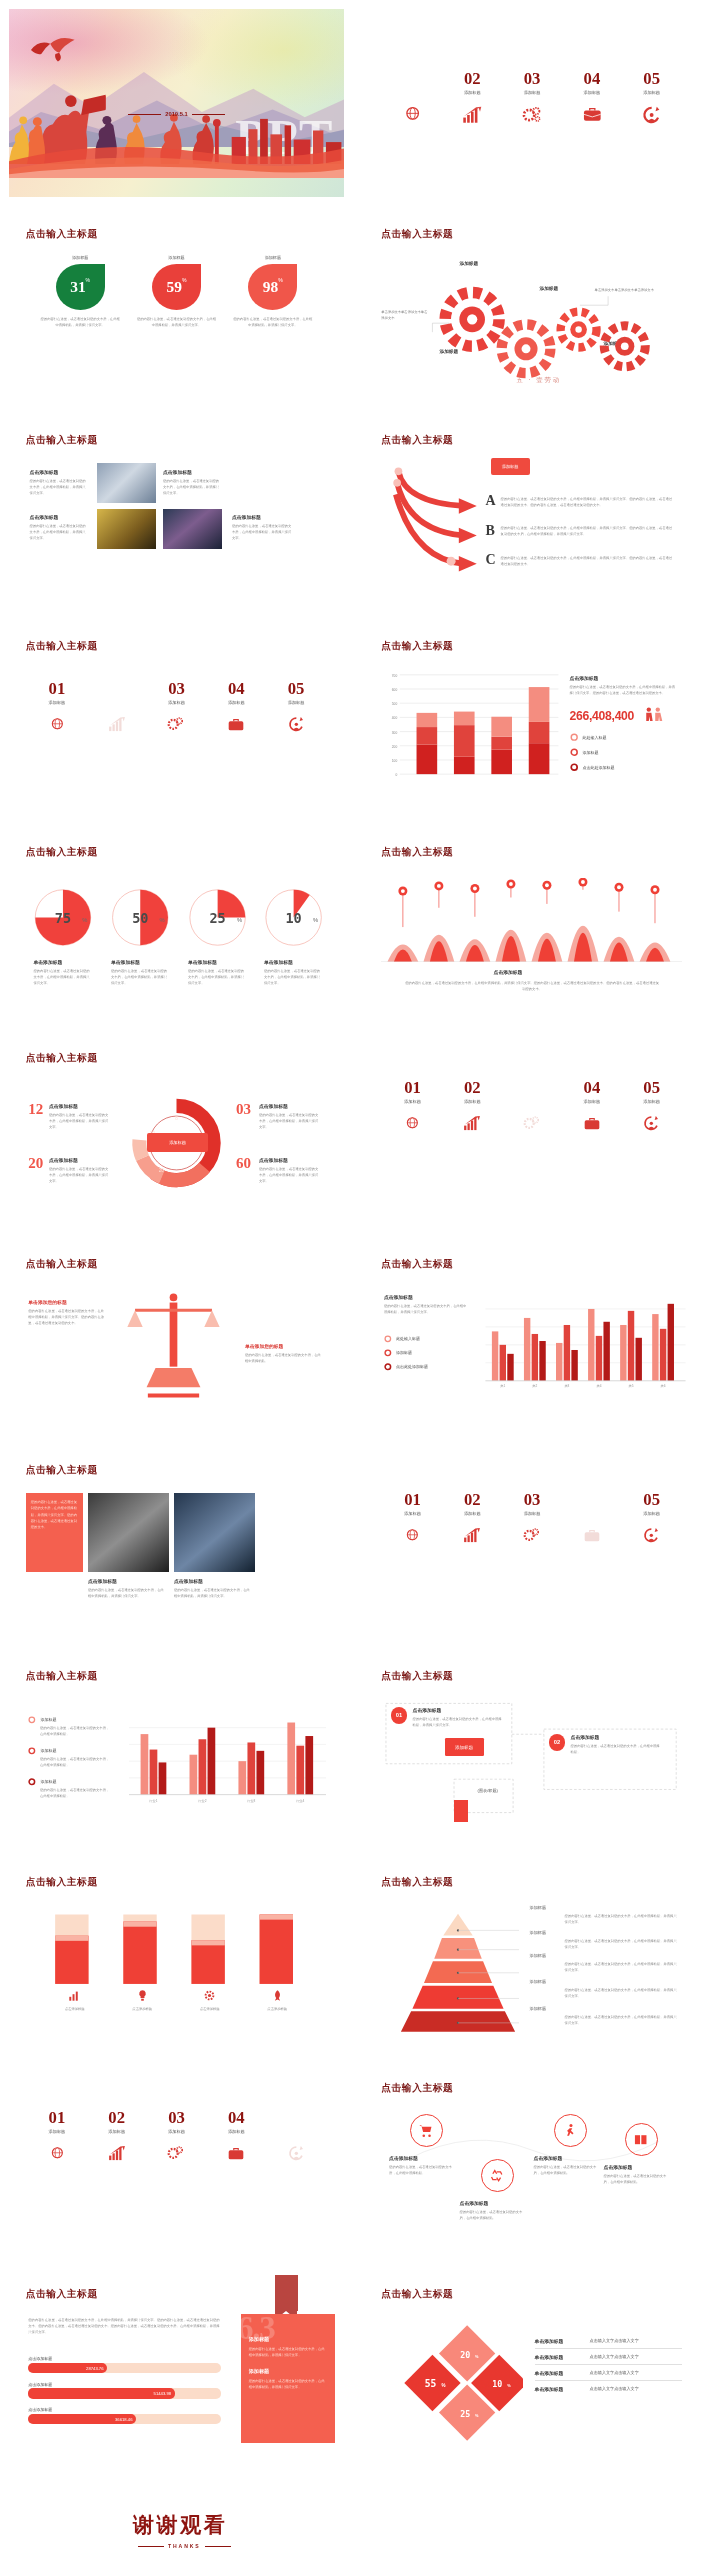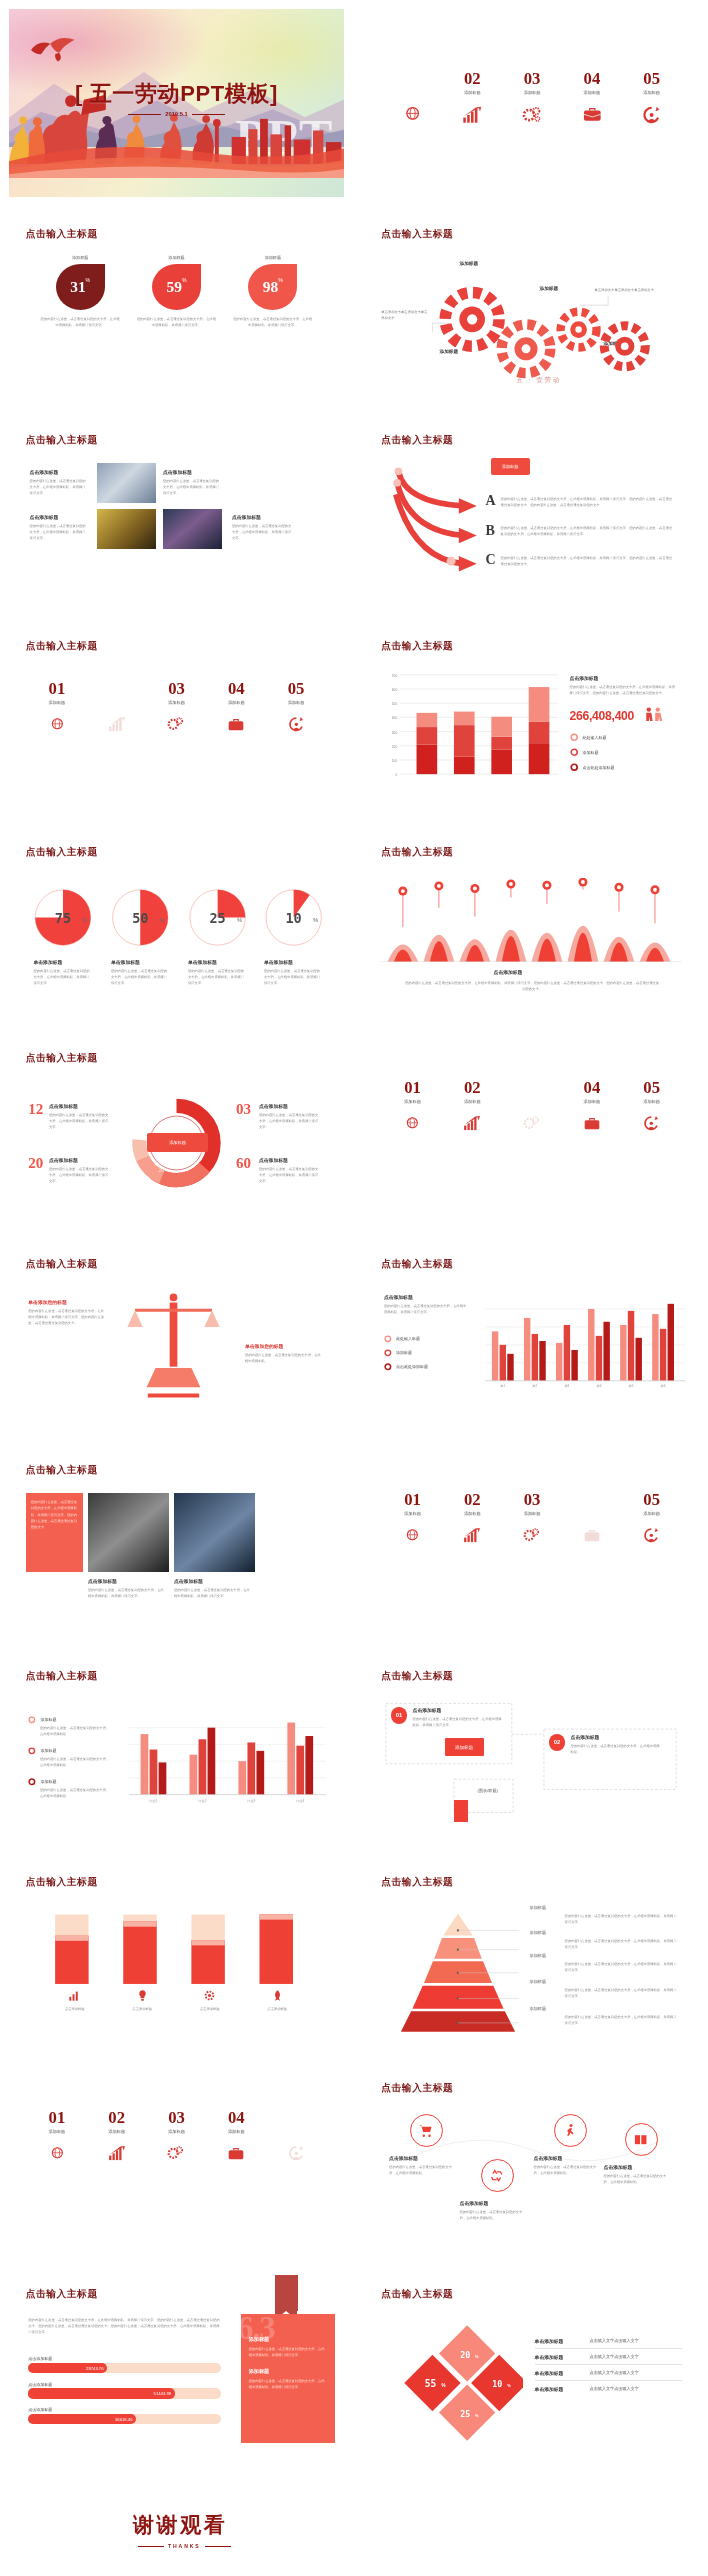--- a/index.html
+++ b/index.html
@@ -52,21 +52,21 @@
   .ribbon:after{ content:""; position:absolute; bottom:-13px; left:0; width:0; height:0;
     border-left:18.7px solid #b94540; border-right:18.7px solid #b94540; border-bottom:13px solid transparent; }
   .navitem.on .navnum, .navitem.on .navlbl { color:#fff; position:relative; z-index:2; }
   .navitem.on .navicon { position:relative; z-index:2; }
   .navitem.on .navicon svg { fill:#f2dcd9 !important; }
 
   
   .pct3 { position:absolute; left:23px; right:23px; top:40px; display:flex; justify-content:space-around; }
   .pctcol { width:90px; text-align:center; }
   .pctcap { font-size:4.1px; color:#555; margin-bottom:3.9px; }
-  .blob { width:49px; height:46px; margin:0 auto; background:#7f1d1d; border-radius:50% 0 50% 50%/50% 0 50% 50%;
+  .blob { width:49px; height:46px; margin:0 auto; background:#15803d; border-radius:50% 0 50% 50%/50% 0 50% 50%;
           display:flex; align-items:center; justify-content:center; color:#fff; }
   .blob .v { font-size:15.4px; font-weight:bold; font-family:"Liberation Serif",serif; }
   .blob .u { font-size:5.1px; align-self:flex-start; margin-top:13px; }
   .pcttxt { font-size:3.3px; color:#8a8a8a; line-height:1.9; margin-top:5.8px; padding:0 5.1px; }
 
   
   .gearnote { position:absolute; font-size:3.3px; color:#7a7a7a; line-height:1.8; width:48px; }
   .gearlbl { position:absolute; font-size:4.6px; font-weight:bold; color:#3b3b3b; }
 
   
@@ -156,21 +156,20 @@
         <path d="M0 44 Q140 8 300 30 Q420 46 520 24 L520 70 L0 70Z" fill="#e84a3a" opacity=".85"></path>
         <path d="M0 56 Q160 26 330 46 Q440 58 520 42 L520 70 L0 70Z" fill="#f06a4a" opacity=".8"></path>
         <path d="M0 64 Q180 44 360 58 Q460 66 520 56 L520 70 L0 70Z" fill="#f9b0a0" opacity=".7"></path>
       </svg>
       <svg class="mt" style="bottom:auto;top:19.3px;left:13px;width:77px;height:39px;z-index:5" viewBox="0 0 120 60">
         <path d="M14 34 Q26 18 44 24 Q36 30 30 40 Q22 42 14 34Z" fill="#c42b26"></path>
         <path d="M44 24 Q60 10 82 18 Q66 26 58 38 Q50 36 44 24Z" fill="#d8453c"></path>
         <path d="M58 38 Q64 48 56 52 Q50 46 52 40Z" fill="#c42b26"></path>
       </svg>
       <div class="cvghost">PPT</div>
-      <div class="cvtitle">[ 五一劳动PPT模板]</div>
       <div class="cvdate">
         <span class="ln"></span><span>2019.5.1</span><span class="ln"></span>
       </div>
     </div>
 
     <div class="slide">
       <div class="navwrap">
         <div class="navitem on">
           <div class="ribbon"></div>
           <div class="navnum">01</div>

